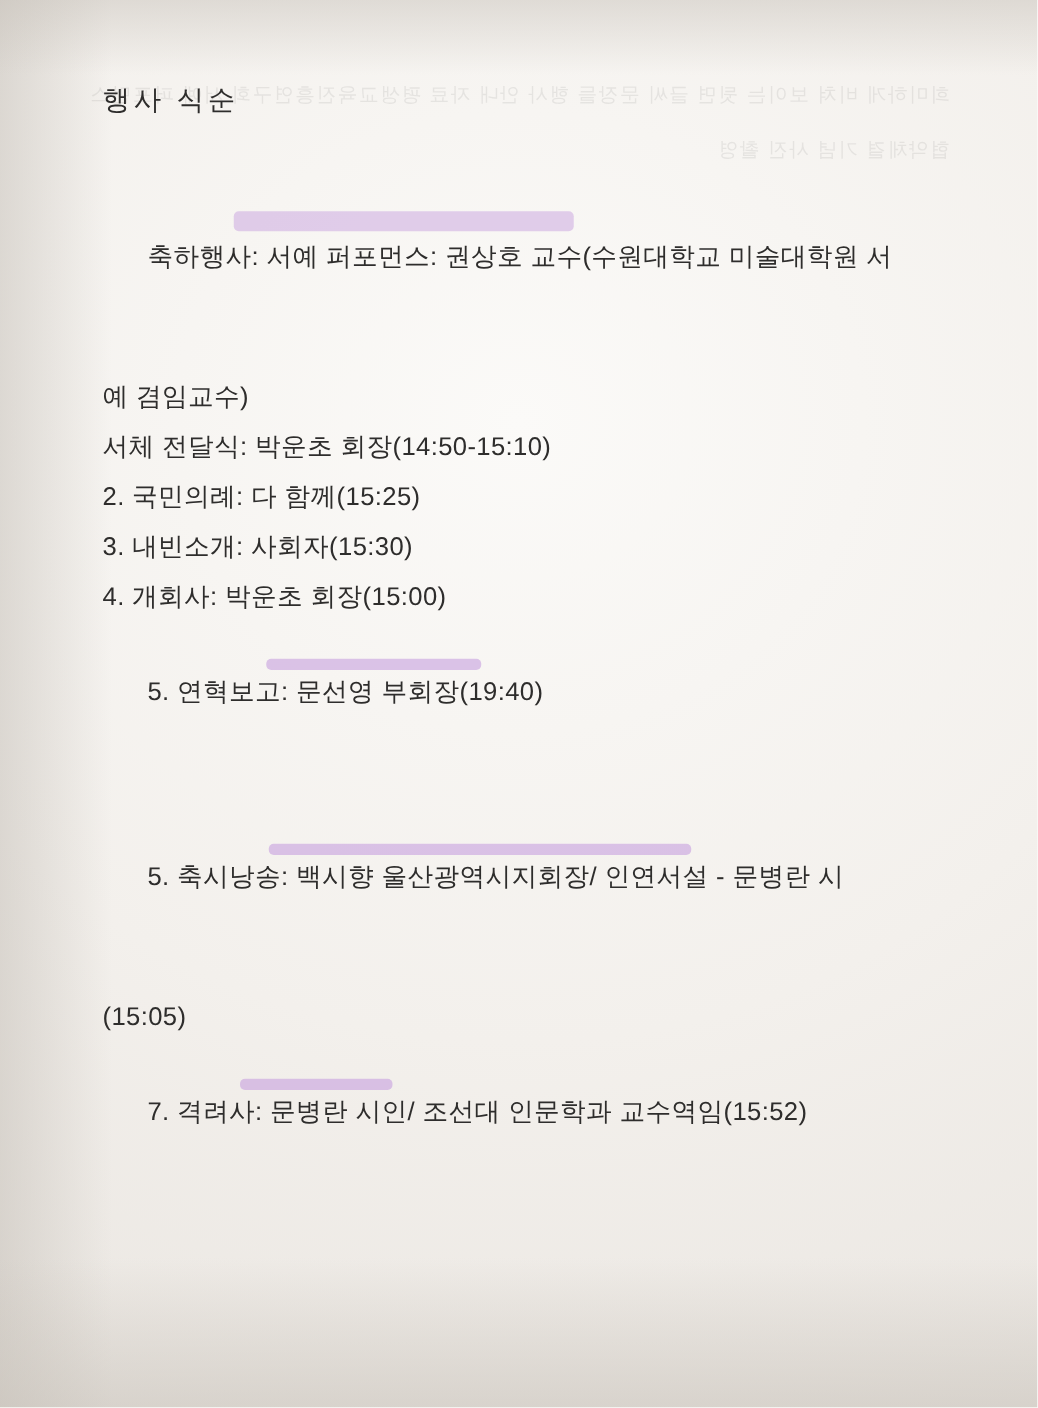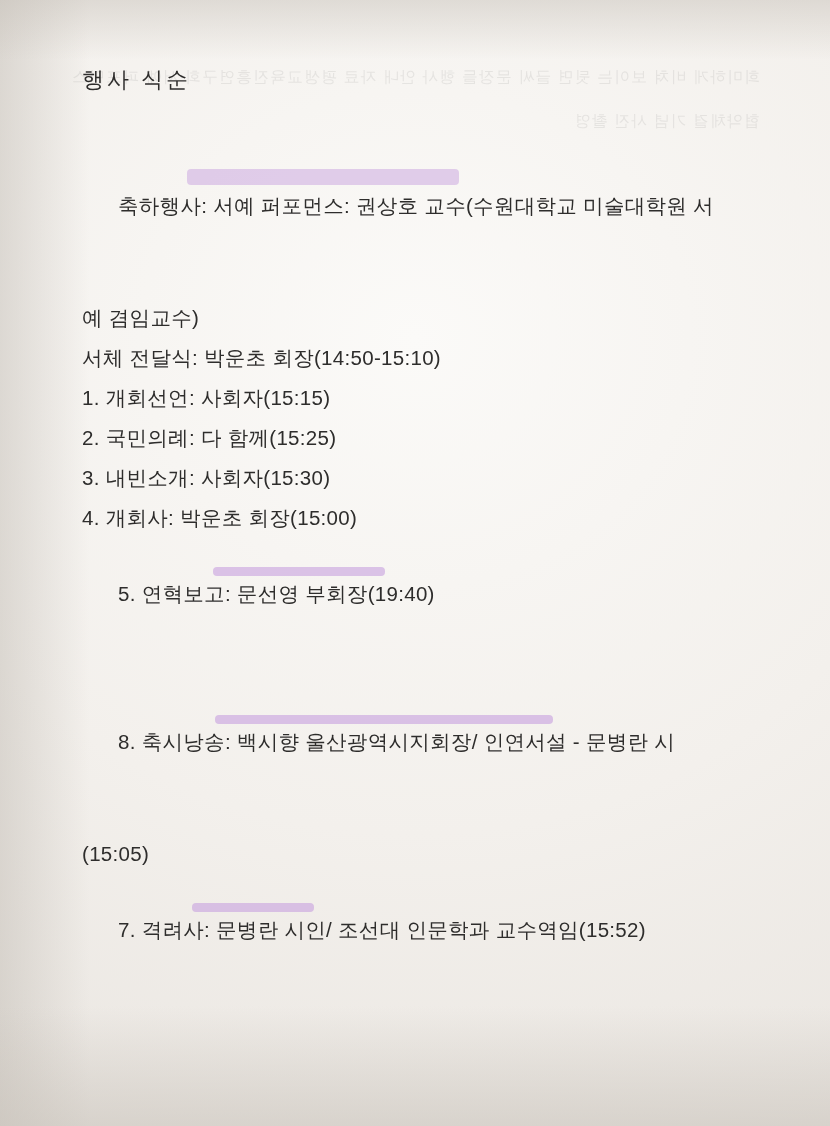--- a/index.html
+++ b/index.html
@@ -110,32 +110,31 @@
     <div class="gap-md"></div>
 
     <div class="line">
       <span>축하행사: 서예 퍼포먼스: 권상호 교수(수원대학교 미술대학원 서</span>
       <span class="hl thick" style="left: 105px; top: 17px; width: 272px; background: rgb(201, 163, 224);"></span>
     </div>
     <div class="line">예 겸임교수)</div>
 
     <div class="line">서체 전달식: 박운초 회장(14:50-15:10)</div>
 
-    <div class="line">1. 개회선언: 사회자(15:15)</div>
     <div class="line">2. 국민의례: 다 함께(15:25)</div>
     <div class="line">3. 내빈소개: 사회자(15:30)</div>
     <div class="line">4. 개회사: 박운초 회장(15:00)</div>
 
     <div class="line">
       <span>5. 연혁보고: 문선영 부회장(19:40)</span>
       <span class="hl" style="left: 131px; top: 27px; width: 172px; background: rgb(201, 163, 224);"></span>
     </div>
 
     <div class="line">
-      <span>8. 축시낭송: 백시향 울산광역시지회장/ 인연서설 - 문병란 시</span>
+      <span>5. 축시낭송: 백시향 울산광역시지회장/ 인연서설 - 문병란 시</span>
       <span class="hl" style="left: 133px; top: 27px; width: 338px; background: rgb(201, 163, 224);"></span>
     </div>
     <div class="line">(15:05)</div>
 
     <div class="line">
       <span>7. 격려사: 문병란 시인/ 조선대 인문학과 교수역임(15:52)</span>
       <span class="hl" style="left: 110px; top: 27px; width: 122px; background: rgb(201, 163, 224);"></span>
     </div>
 
   </div>

